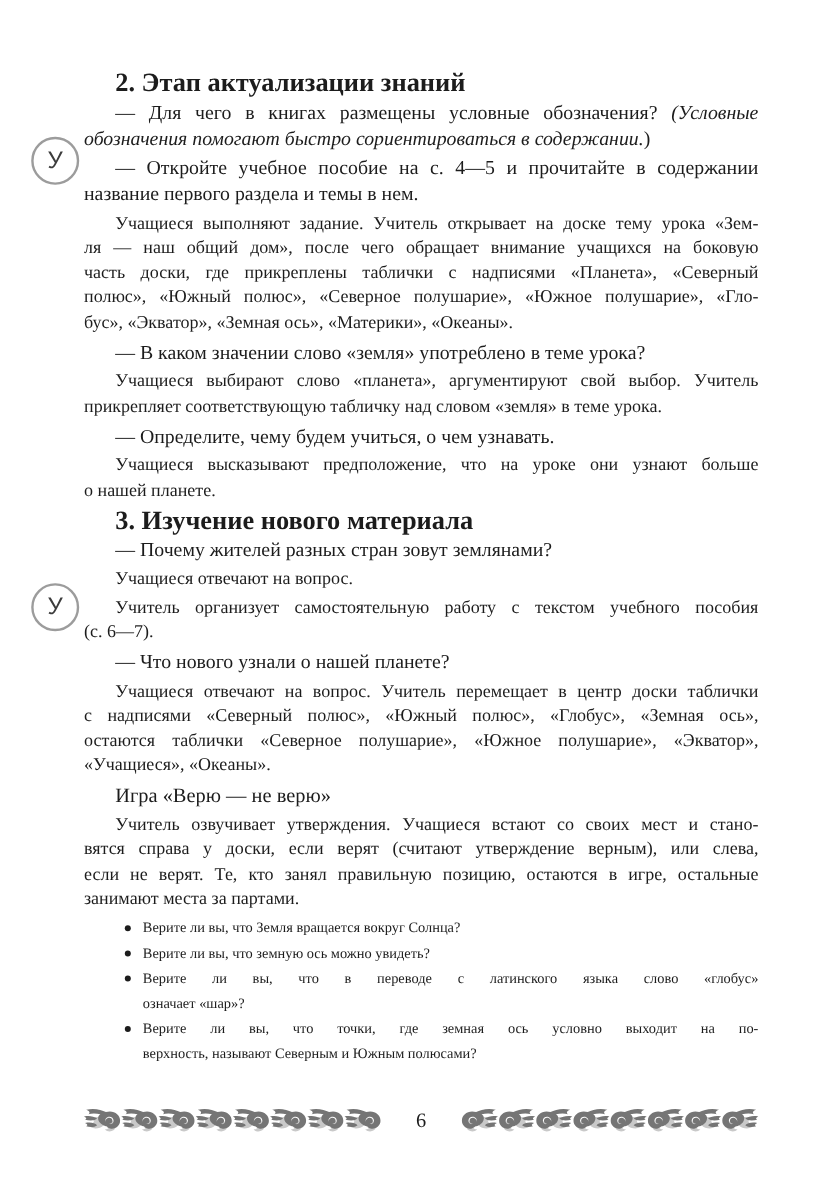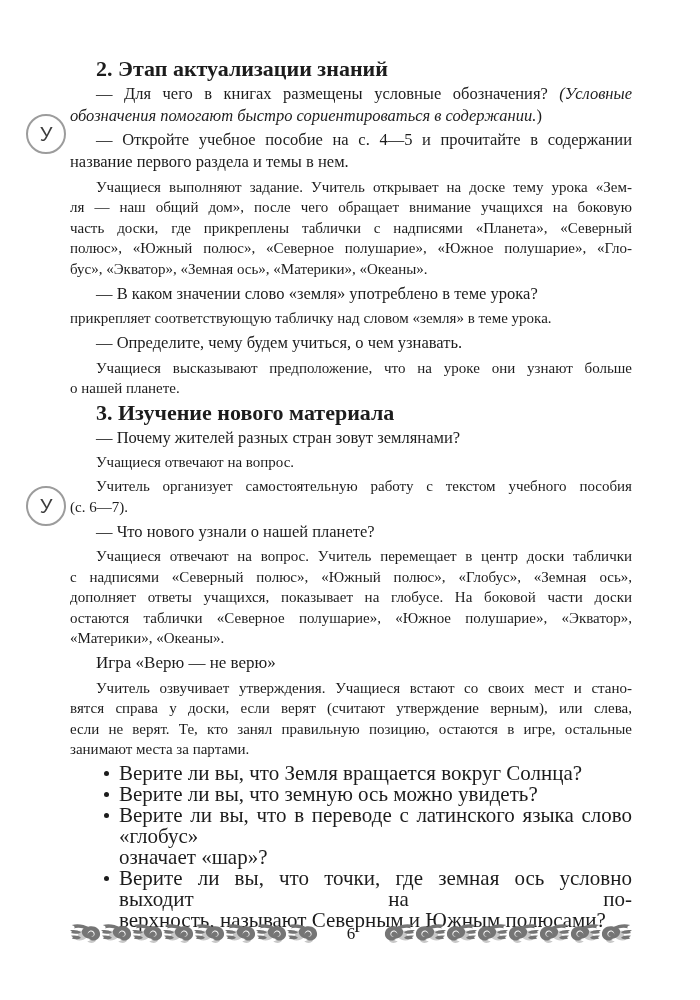--- a/index.html
+++ b/index.html
@@ -19,21 +19,21 @@
   }
   .para{margin:0;}
   .dialogue{font-size:16.5px;margin:2.5px 0;}
   .dialogue .line{line-height:22px;}
   .note{font-size:15px;margin:3.5px 0;}
   .note .line{line-height:20.5px;}
   .line{text-align:justify;text-align-last:justify;}
   .line.last{text-align-last:left;}
   .line.first{padding-left:26px;}
   .it{font-style:italic;}
-  .bullets{margin:2.5px 0 0 0;font-size:21px;}
+  .bullets{margin:2.5px 0 0 0;font-size:12px;}
   .bullet-item{display:flex;padding-left:26px;}
   .bullet-item .dot{
     width:5px;height:5px;border-radius:50%;background:#1c1c1c;
     margin:8px 10px 0 8px;flex:0 0 auto;
   }
   .bullet-item .btext{flex:1;}
   .bullet-item .line{line-height:21px;}
   .marker{
     position:absolute;left:26px;width:40px;height:40px;box-sizing:border-box;
     border:2px solid #9c9c9c;border-radius:50%;
@@ -72,20 +72,21 @@
       <div class="line first"><span>Учащиеся выполняют задание. Учитель открывает на доске тему урока «Зем-</span></div>
       <div class="line"><span>ля — наш общий дом», после чего обращает внимание учащихся на боковую</span></div>
       <div class="line"><span>часть доски, где прикреплены таблички с надписями «Планета», «Северный</span></div>
       <div class="line"><span>полюс», «Южный полюс», «Северное полушарие», «Южное полушарие», «Гло-</span></div>
       <div class="line last"><span>бус», «Экватор», «Земная ось», «Материки», «Океаны».</span></div>
     </div>
     <div class="para dialogue">
       <div class="line last first"><span>— В каком значении слово «земля» употреблено в теме урока?</span></div>
     </div>
     <div class="para note">
+      <div class="line first"><span>Учащиеся выбирают слово «планета», аргументируют свой выбор. Учитель</span></div>
       <div class="line last"><span>прикрепляет соответствующую табличку над словом «земля» в теме урока.</span></div>
     </div>
     <div class="para dialogue">
       <div class="line last first"><span>— Определите, чему будем учиться, о чем узнавать.</span></div>
     </div>
     <div class="para note">
       <div class="line first"><span>Учащиеся высказывают предположение, что на уроке они узнают больше</span></div>
       <div class="line last"><span>о нашей планете.</span></div>
     </div>
     <div class="heading later">3. Изучение нового материала</div>
@@ -98,23 +99,22 @@
     <div class="para note">
       <div class="line first"><span>Учитель организует самостоятельную работу с текстом учебного пособия</span></div>
       <div class="line last"><span>(с. 6—7).</span></div>
     </div>
     <div class="para dialogue">
       <div class="line last first"><span>— Что нового узнали о нашей планете?</span></div>
     </div>
     <div class="para note">
       <div class="line first"><span>Учащиеся отвечают на вопрос. Учитель перемещает в центр доски таблички</span></div>
       <div class="line"><span>с надписями «Северный полюс», «Южный полюс», «Глобус», «Земная ось»,</span></div>
-      <div class="line"><span>дополняет ответы учащихся, показывает на глобусе. На боковой части доски</span></div>
       <div class="line"><span>остаются таблички «Северное полушарие», «Южное полушарие», «Экватор»,</span></div>
-      <div class="line last"><span>«Материки», «Океаны».</span></div>
+      <div class="line last"><span>«Учащиеся», «Океаны».</span></div>
     </div>
     <div class="game-heading">Игра «Верю — не верю»</div>
     <div class="para note">
       <div class="line first"><span>Учитель озвучивает утверждения. Учащиеся встают со своих мест и стано-</span></div>
       <div class="line"><span>вятся справа у доски, если верят (считают утверждение верным), или слева,</span></div>
       <div class="line"><span>если не верят. Те, кто занял правильную позицию, остаются в игре, остальные</span></div>
       <div class="line last"><span>занимают места за партами.</span></div>
     </div>
     <div class="bullets">
       <div class="bullet-item">

